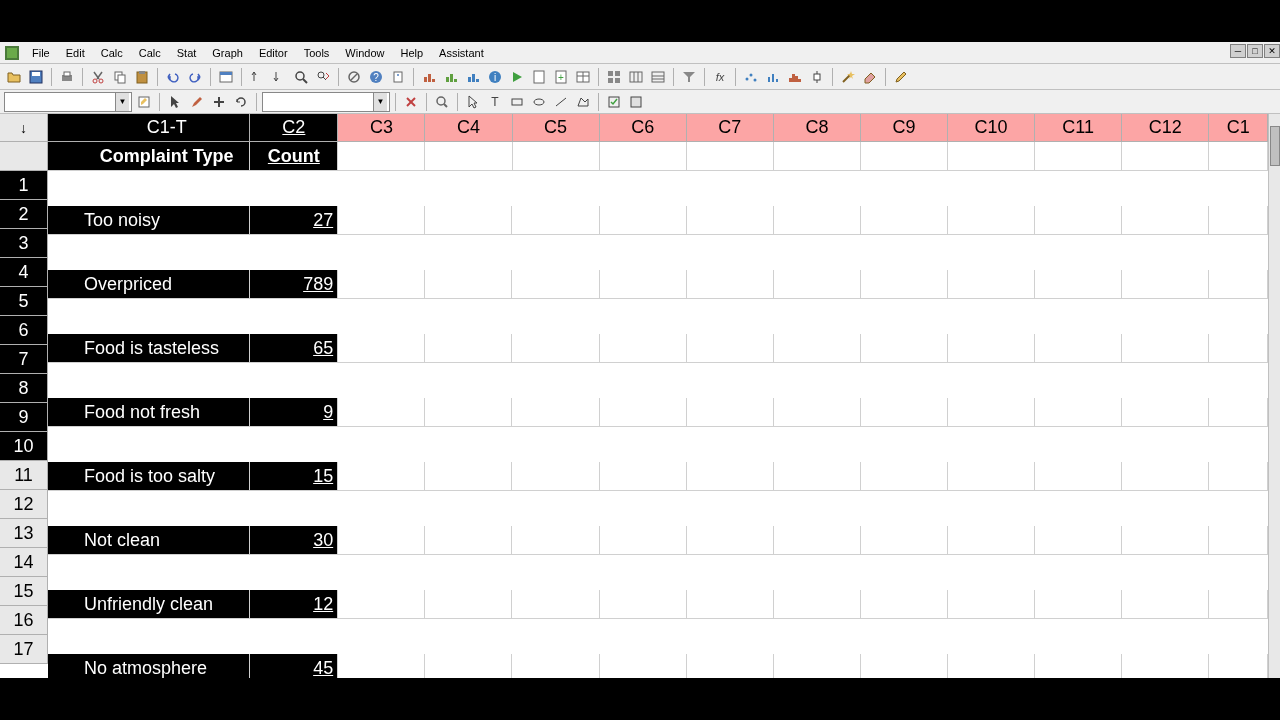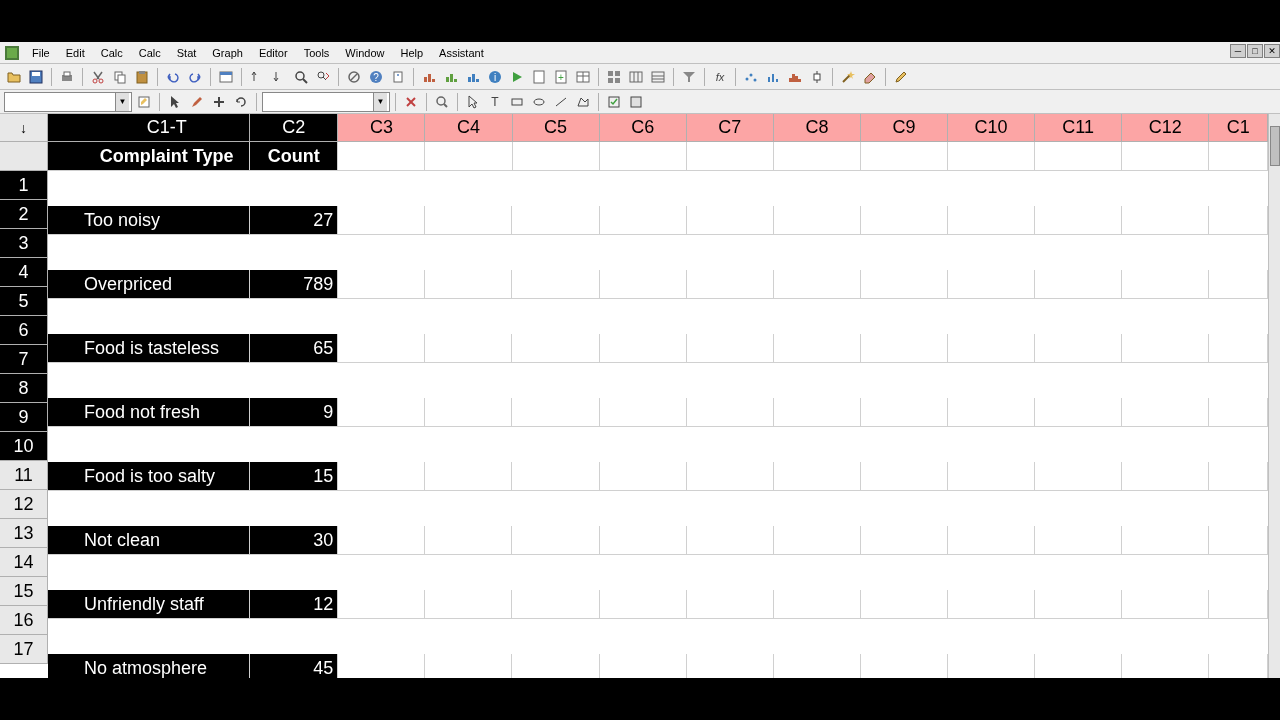--- a/index.html
+++ b/index.html
@@ -24,21 +24,21 @@
 .row-headers { position: absolute; top: 28px; left: 0; width: 48px; }
 .row-header { height: 29px; background: #e8e8e8; border-right: 1px solid #b0b0b0; border-bottom: 1px solid #b0b0b0; display: flex; align-items: center; justify-content: center; font-size: 18px; }
 .name-row { position: absolute; top: 28px; left: 48px; right: 12px; height: 29px; display: flex; border-radius: 13px; }
 .name-cell { border-right: 1px solid #d0d0d0; border-bottom: 1px solid #d0d0d0; display: flex; align-items: center; justify-content: center; font-size: 18px; font-weight: bold; }
 .data-grid { position: absolute; top: 57px; left: 48px; right: 12px; }
 .data-row { height: 29px; display: flex; margin-top: 35px; }
 .data-cell { border-right: 1px solid #d0d0d0; border-bottom: 1px solid #d0d0d0; display: flex; align-items: center; font-size: 18px; padding: 0 4px; background: #fff; }
 .sel { background: #000 !important; color: #fff; }
 .sel-hdr { background: #000 !important; color: #fff; }
 .col-w1 { width: 206px; padding-left: 36px; }
-.col-w2 { width: 90px; }
+.col-w2 { width: 90px; text-decoration: underline; }
 .col-wn { width: 89px; }
 .txt-left { justify-content: flex-start; }
 .txt-right { justify-content: flex-end; }
 .scrollbar-v { position: absolute; right: 0; top: 0; width: 12px; bottom: 0; background: #e8e8e8; border-left: 1px solid #c0c0c0; }
 .scroll-thumb { position: absolute; top: 12px; width: 10px; left: 1px; height: 40px; background: #c0c0c0; border: 1px solid #888; }
 svg { display: block; }
 </style>
 </head>
 <body>
 
@@ -536,21 +536,21 @@
           <div class="data-cell col-wn txt-left"></div>
           <div class="data-cell col-wn txt-left"></div>
           <div class="data-cell col-wn txt-left"></div>
           <div class="data-cell col-wn txt-left"></div>
           <div class="data-cell col-wn txt-left"></div>
           <div class="data-cell col-wn txt-left"></div>
           <div class="data-cell col-wn txt-left"></div>
           <div class="data-cell txt-left" style="width: 60px;"></div>
         </div>
         <div class="data-row">
-          <div class="data-cell col-w1 txt-left sel">Unfriendly staff</div>
+          <div class="data-cell col-w1 txt-left sel">Unfriendly clean</div>
           <div class="data-cell col-w2 txt-right sel">12</div>
           <div class="data-cell col-wn txt-left"></div>
           <div class="data-cell col-wn txt-left"></div>
           <div class="data-cell col-wn txt-left"></div>
           <div class="data-cell col-wn txt-left"></div>
           <div class="data-cell col-wn txt-left"></div>
           <div class="data-cell col-wn txt-left"></div>
           <div class="data-cell col-wn txt-left"></div>
           <div class="data-cell col-wn txt-left"></div>
           <div class="data-cell col-wn txt-left"></div>

